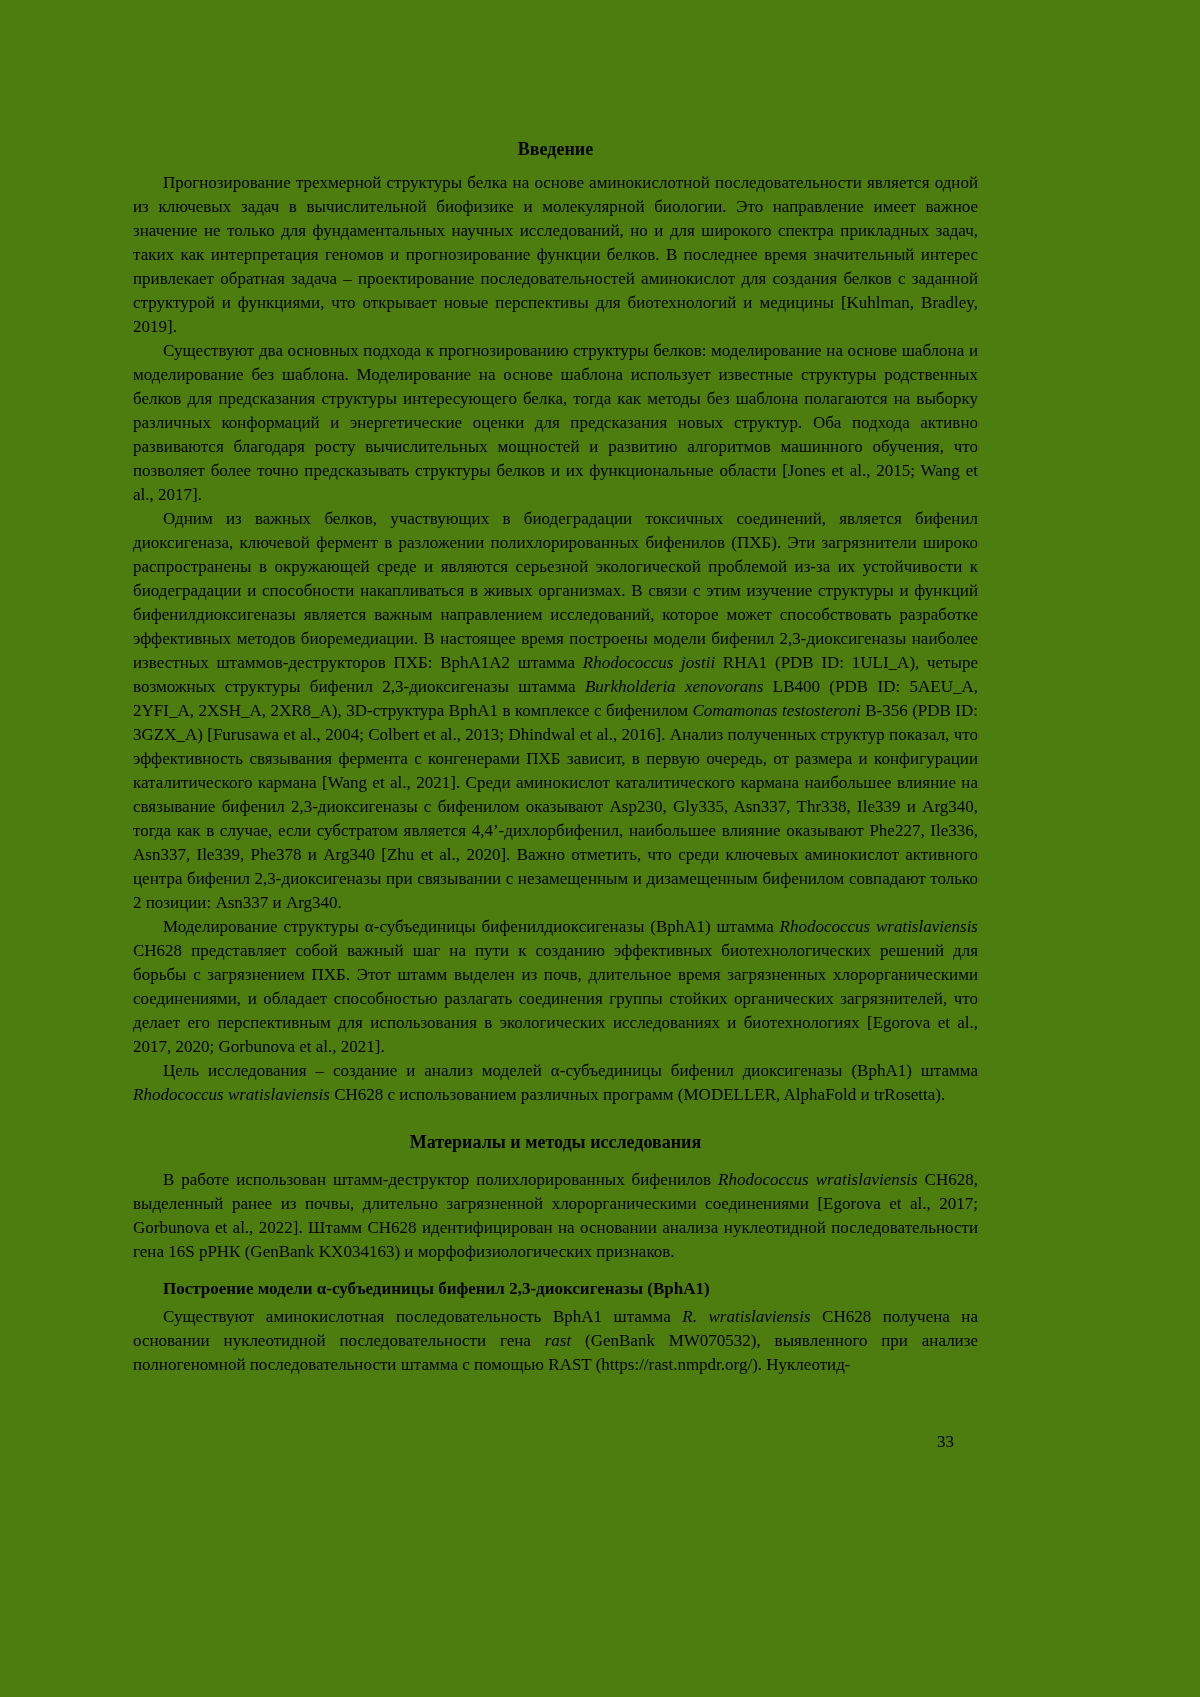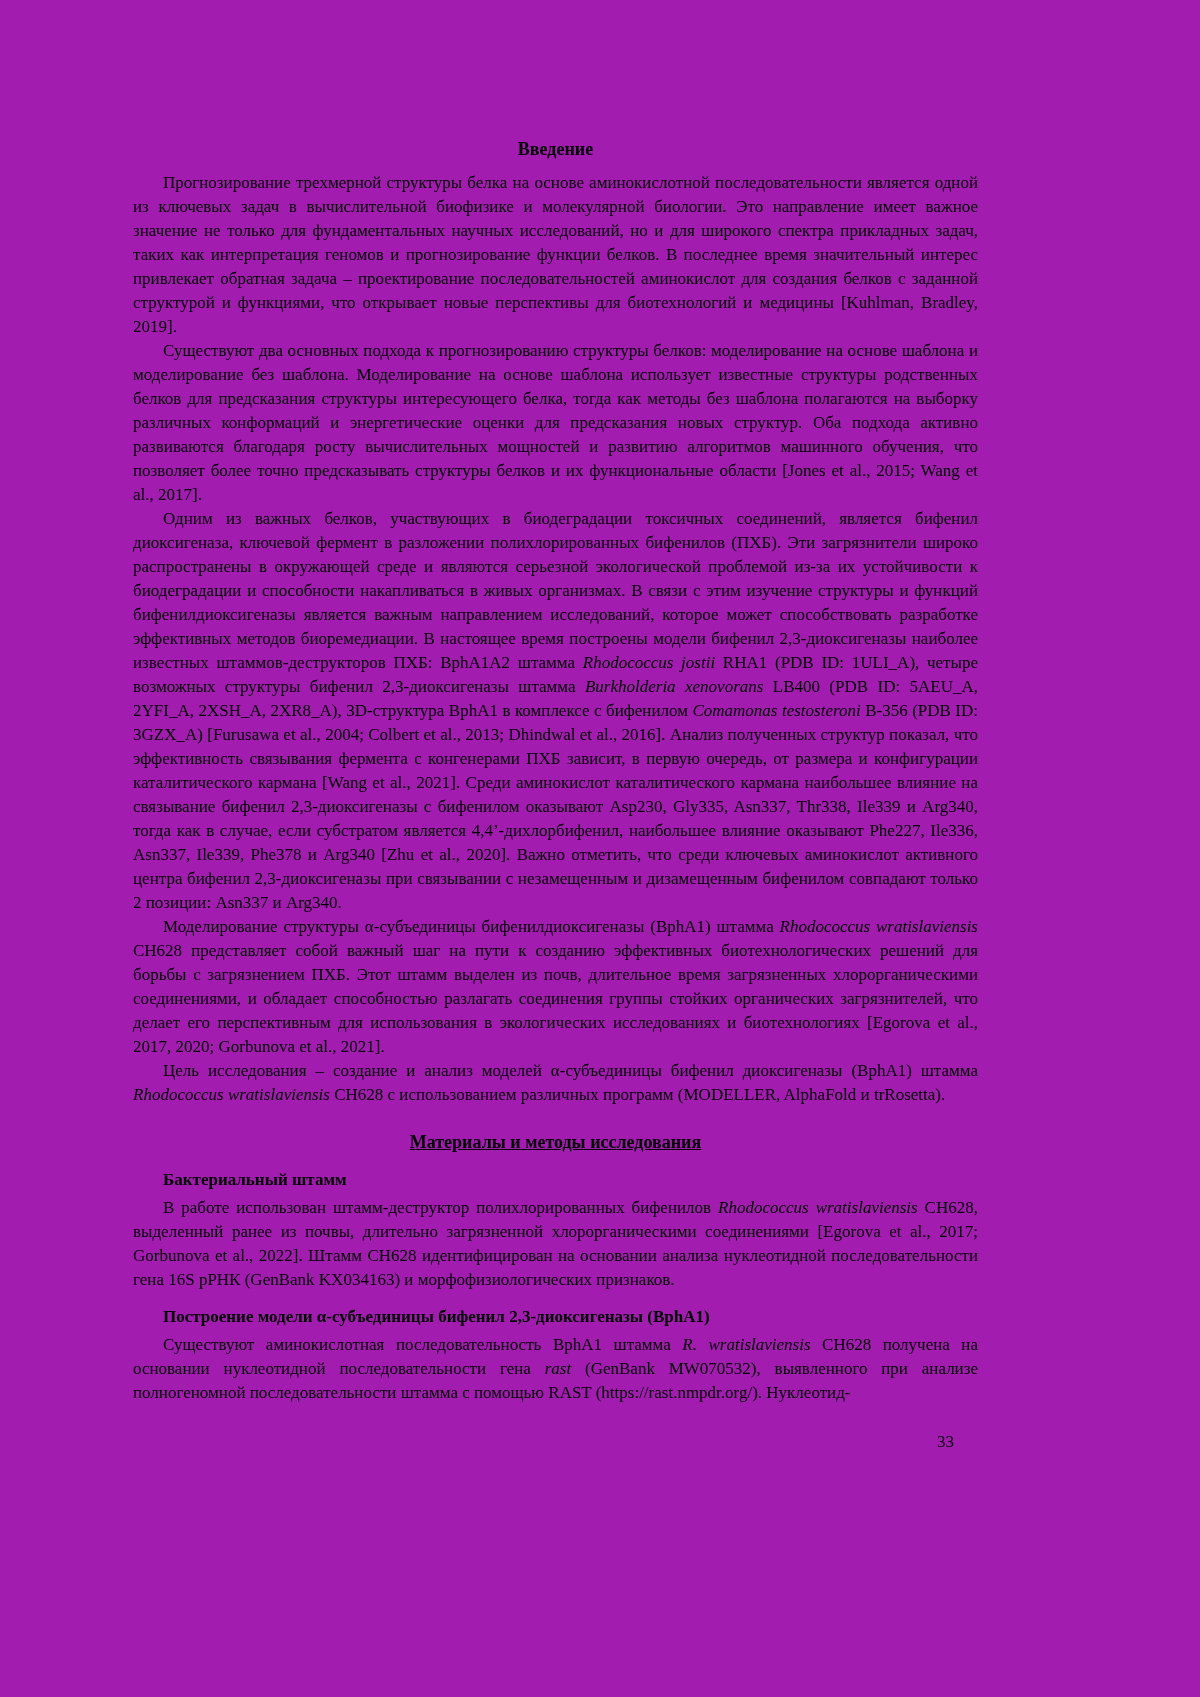--- a/index.html
+++ b/index.html
@@ -1,36 +1,36 @@
 <!DOCTYPE html>
 <html lang="ru"><head>
 <meta charset="utf-8">
 <style>
   * { box-sizing: border-box; }
   html, body { margin: 0; padding: 0; background: #ffffff; }
   .page {
     position: relative;
     width: 1200px;
     height: 1697px;
-    background: #a21caf;
+    background: #4d7c0f;
     padding: 136px 222px 0 133px;
     font-family: "Liberation Serif", serif;
     font-size: 17px;
     line-height: 24px;
     color: #000000;
     overflow: hidden;
   }
   .center-heading {
     font-size: 18px;
     font-weight: bold;
     text-align: center;
     margin: 0 0 9px 0;
     line-height: 26px;
   }
-  .methods-heading { margin: 22px 0 13px 0; text-decoration: underline; }
+  .methods-heading { margin: 22px 0 13px 0; }
   .sub-heading {
     font-size: 17px;
     font-weight: bold;
     text-align: left;
     text-indent: 30px;
     margin: 13px 0 4px 0;
     line-height: 24px;
   }
   .body-par {
     margin: 0;
@@ -55,21 +55,20 @@
   <h1 class="center-heading">Введение</h1>
 
   <p class="body-par"><span>Прогнозирование трехмерной структуры белка на основе аминокислотной последовательности является одной из ключевых задач в вычислительной биофизике и молекулярной биологии. Это направление имеет важное значение не только для фундаментальных научных исследований, но и для широкого спектра прикладных задач, таких как интерпретация геномов и прогнозирование функции белков. В последнее время значительный интерес привлекает обратная задача – проектирование последовательностей аминокислот для создания белков с заданной структурой и функциями, что открывает новые перспективы для биотехнологий и медицины [Kuhlman, Bradley, 2019].</span></p>
   <p class="body-par"><span>Существуют два основных подхода к прогнозированию структуры белков: моделирование на основе шаблона и моделирование без шаблона. Моделирование на основе шаблона использует известные структуры родственных белков для предсказания структуры интересующего белка, тогда как методы без шаблона полагаются на выборку различных конформаций и энергетические оценки для предсказания новых структур. Оба подхода активно развиваются благодаря росту вычислительных мощностей и развитию алгоритмов машинного обучения, что позволяет более точно предсказывать структуры белков и их функциональные области [Jones et al., 2015; Wang et al., 2017].</span></p>
   <p class="body-par"><span>Одним из важных белков, участвующих в биодеградации токсичных соединений, является бифенил диоксигеназа, ключевой фермент в разложении полихлорированных бифенилов (ПХБ). Эти загрязнители широко распространены в окружающей среде и являются серьезной экологической проблемой из-за их устойчивости к биодеградации и способности накапливаться в живых организмах. В связи с этим изучение структуры и функций бифенилдиоксигеназы является важным направлением исследований, которое может способствовать разработке эффективных методов биоремедиации. В настоящее время построены модели бифенил 2,3-диоксигеназы наиболее известных штаммов-деструкторов ПХБ: BphA1A2 штамма </span><em>Rhodococcus jostii</em><span> RHA1 (PDB ID: 1ULI_A), четыре возможных структуры бифенил 2,3-диоксигеназы штамма </span><em>Burkholderia xenovorans</em><span> LB400 (PDB ID: 5AEU_A, 2YFI_A, 2XSH_A, 2XR8_A), 3D-структура BphA1 в комплексе с бифенилом </span><em>Comamonas testosteroni</em><span> B-356 (PDB ID: 3GZX_A) [Furusawa et al., 2004; Colbert et al., 2013; Dhindwal et al., 2016]. Анализ полученных структур показал, что эффективность связывания фермента с конгенерами ПХБ зависит, в первую очередь, от размера и конфигурации каталитического кармана [Wang et al., 2021]. Среди аминокислот каталитического кармана наибольшее влияние на связывание бифенил 2,3-диоксигеназы с бифенилом оказывают Asp230, Gly335, Asn337, Thr338, Ile339 и Arg340, тогда как в случае, если субстратом является 4,4’-дихлорбифенил, наибольшее влияние оказывают Phe227, Ile336, Asn337, Ile339, Phe378 и Arg340 [Zhu et al., 2020]. Важно отметить, что среди ключевых аминокислот активного центра бифенил 2,3-диоксигеназы при связывании с незамещенным и дизамещенным бифенилом совпадают только 2 позиции: Asn337 и Arg340.</span></p>
   <p class="body-par"><span>Моделирование структуры α-субъединицы бифенилдиоксигеназы (BphA1) штамма </span><em>Rhodococcus wratislaviensis</em><span> CH628 представляет собой важный шаг на пути к созданию эффективных биотехнологических решений для борьбы с загрязнением ПХБ. Этот штамм выделен из почв, длительное время загрязненных хлорорганическими соединениями, и обладает способностью разлагать соединения группы стойких органических загрязнителей, что делает его перспективным для использования в экологических исследованиях и биотехнологиях [Egorova et al., 2017, 2020; Gorbunova et al., 2021].</span></p>
   <p class="body-par"><span>Цель исследования – создание и анализ моделей α-субъединицы бифенил диоксигеназы (BphA1) штамма </span><em>Rhodococcus wratislaviensis</em><span> CH628 с использованием различных программ (MODELLER, AlphaFold и trRosetta).</span></p>
 
   <h1 class="center-heading methods-heading">Материалы и методы исследования</h1>
 
-  <h2 class="sub-heading">Бактериальный штамм</h2>
 
   <p class="body-par"><span>В работе использован штамм-деструктор полихлорированных бифенилов </span><em>Rhodococcus wratislaviensis</em><span> CH628, выделенный ранее из почвы, длительно загрязненной хлорорганическими соединениями [Egorova et al., 2017; Gorbunova et al., 2022]. Штамм CH628 идентифицирован на основании анализа нуклеотидной последовательности гена 16S рРНК (GenBank KX034163) и морфофизиологических признаков.</span></p>
 
   <h2 class="sub-heading">Построение модели α-субъединицы бифенил 2,3-диоксигеназы (BphA1)</h2>
 
   <p class="body-par"><span>Существуют аминокислотная последовательность BphA1 штамма </span><em>R. wratislaviensis</em><span> CH628 получена на основании нуклеотидной последовательности гена </span><em>rast</em><span> (GenBank MW070532), выявленного при анализе полногеномной последовательности штамма с помощью RAST (https://rast.nmpdr.org/). Нуклеотид-</span></p>
 
   <div class="page-number">33</div>
 
 </div>

